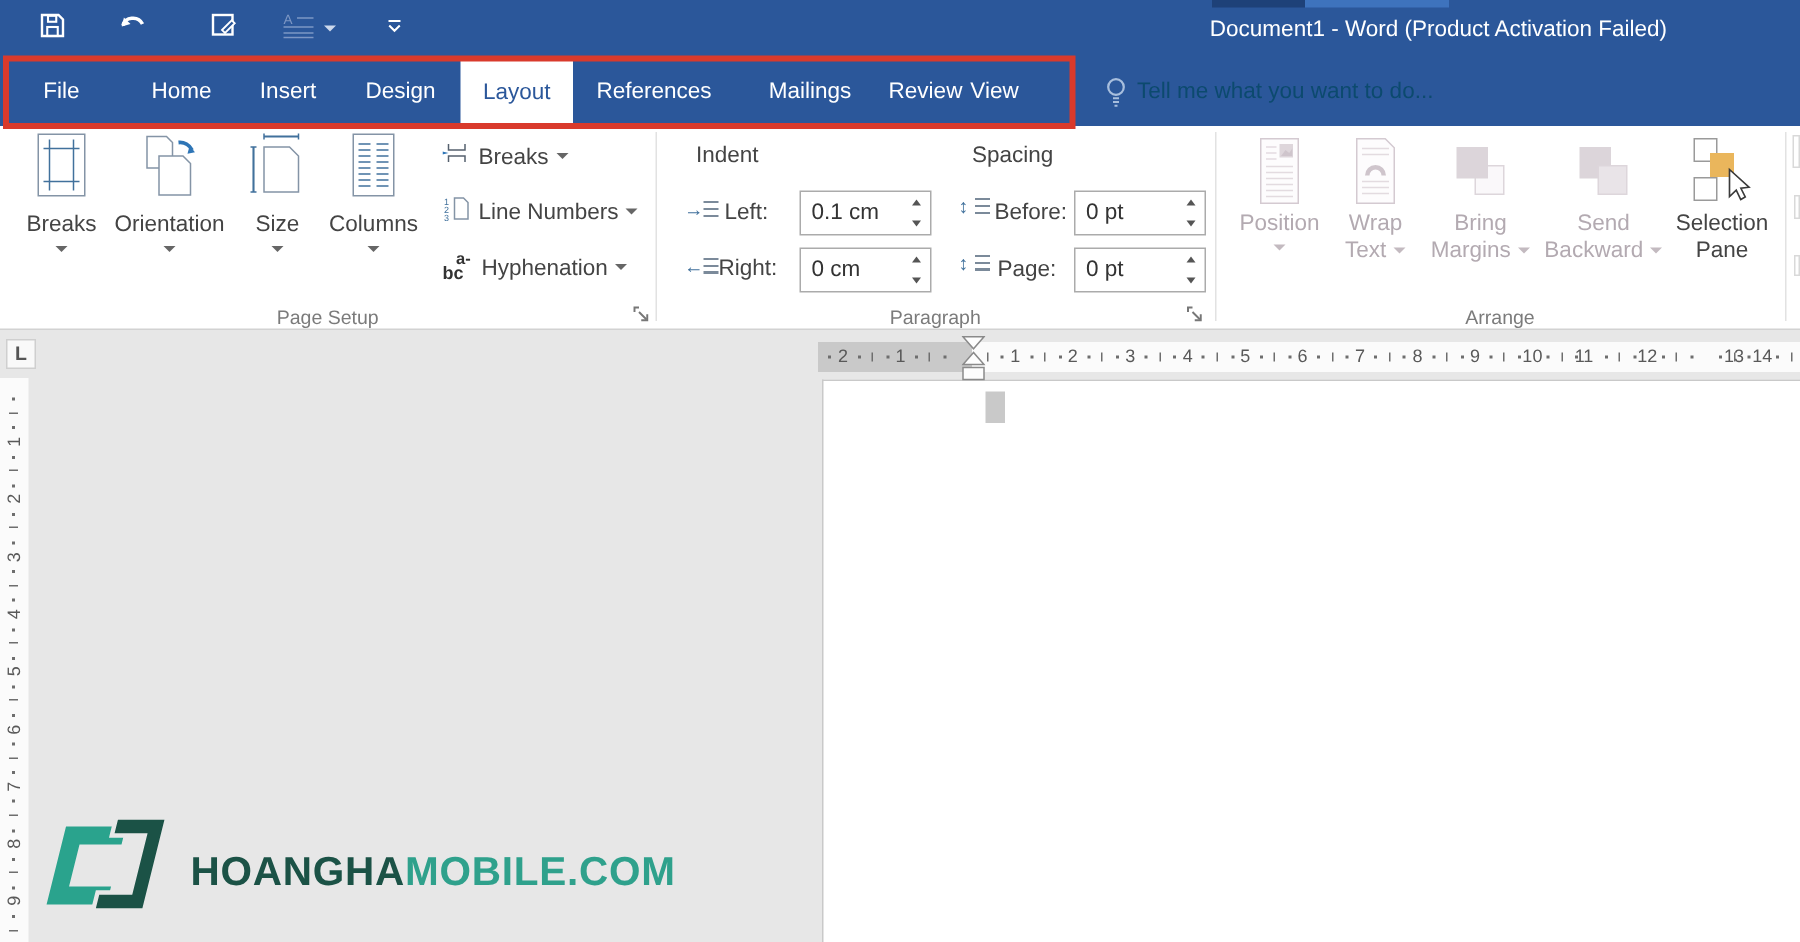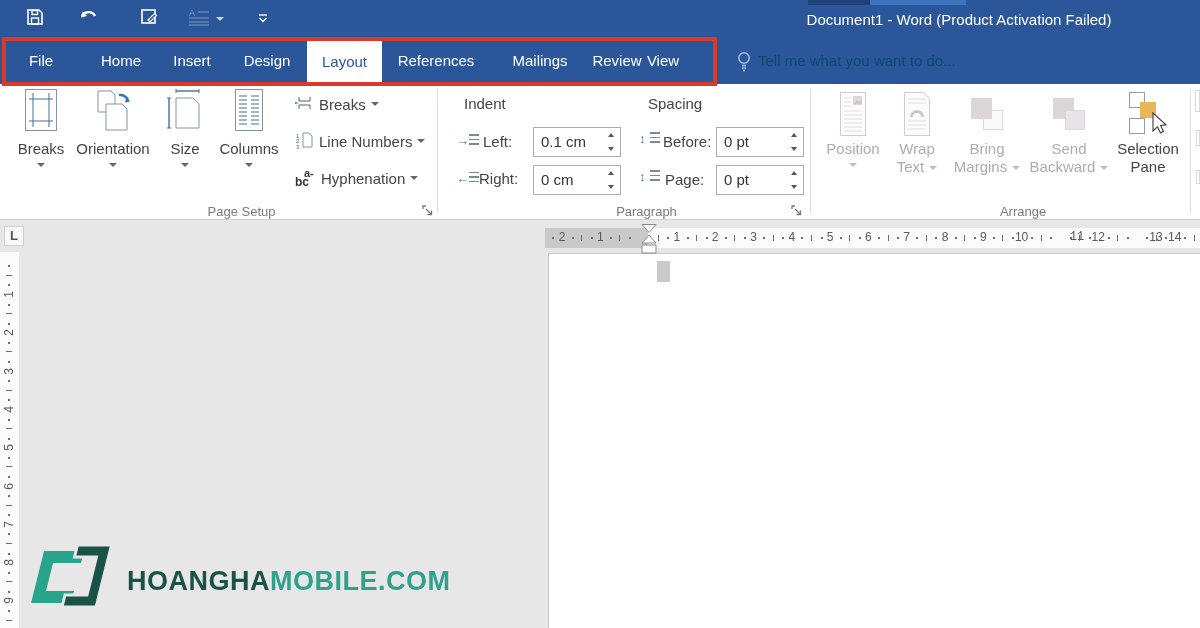--- a/index.html
+++ b/index.html
@@ -17,21 +17,21 @@
   
   .tab{top:38px;height:46px;line-height:46px;color:#fff;font-size:15px;transform:translateX(-50%);white-space:nowrap;}
   .tab-selected{left:307px;top:40px;width:75px;height:44px;line-height:44px;background:#fff;
                 color:#2b579a;font-size:15px;text-align:center;}
   .tellme-text{left:758px;top:38px;height:46px;line-height:46px;color:#0c4a6e;font-size:15px;}
   .redbox{left:2px;top:37px;width:715px;height:49px;border:4px solid #d93a2c;box-sizing:border-box;z-index:40;pointer-events:none;}
 
   
   .ribbon-bg{left:0;top:84px;width:1200px;height:136px;background:#fff;border-bottom:1px solid #d2d2d2;box-sizing:border-box;}
   .vsep{top:88px;height:126px;width:1px;background:#e2e2e2;}
-  .group-label{top:204px;font-size:13px;color:#7b7b7b;text-align:center;margin-left:23px;}
+  .group-label{top:204px;font-size:13px;color:#7b7b7b;text-align:center;}
   .bigbtn{top:88px;height:114px;display:flex;flex-direction:column;align-items:center;}
   .bigbtn .lbl{margin-top:5px;font-size:15px;color:#444;line-height:16px;white-space:nowrap;}
   .dd{width:0;height:0;border-left:4px solid transparent;border-right:4px solid transparent;border-top:4px solid #666;}
   .dd.inline{display:inline-block;margin-left:5px;vertical-align:middle;}
   .dd.dis{border-top-color:#c3bac0;}
   .bigbtn .dd{margin-top:6px;}
   .smallbtn{left:295px;height:24px;display:flex;align-items:center;font-size:15px;color:#444;white-space:nowrap;}
   .smallbtn .ic{margin-right:6px;}
 
   .heading{font-size:15px;color:#444;}
@@ -474,21 +474,21 @@
       <span class="rbar" style="left: 419.15px;"></span>
       <span class="rdot" style="left: 428.7px;"></span>
       <span class="rnum" style="left: 438.3px;">9</span>
       <span class="rdot" style="left: 447.9px;"></span>
       <span class="rbar" style="left: 457.45px;"></span>
       <span class="rdot" style="left: 467px;"></span>
       <span class="rnum" style="left: 476.6px;">10</span>
       <span class="rdot" style="left: 486.2px;"></span>
       <span class="rbar" style="left: 495.75px;"></span>
       <span class="rdot" style="left: 505.3px;"></span>
-      <span class="rnum" style="left: 532px; font-family: Liberation Mono, monospace;">11</span>
+      <span class="rnum" style="left: 511px;">11</span>
       <span class="rdot" style="left: 524.5px;"></span>
       <span class="rbar" style="left: 534.05px;"></span>
       <span class="rdot" style="left: 543.6px;"></span>
       <span class="rnum" style="left: 553.2px;">12</span>
       <span class="rdot" style="left: 562.8px;"></span>
       <span class="rbar" style="left: 572.35px;"></span>
       <span class="rdot" style="left: 581.9px;"></span>
       <span class="rnum" style="left: 611px;">13</span>
       <span class="rdot" style="left: 601.1px;"></span>
       <span class="rbar" style="left: 610.65px;"></span>

